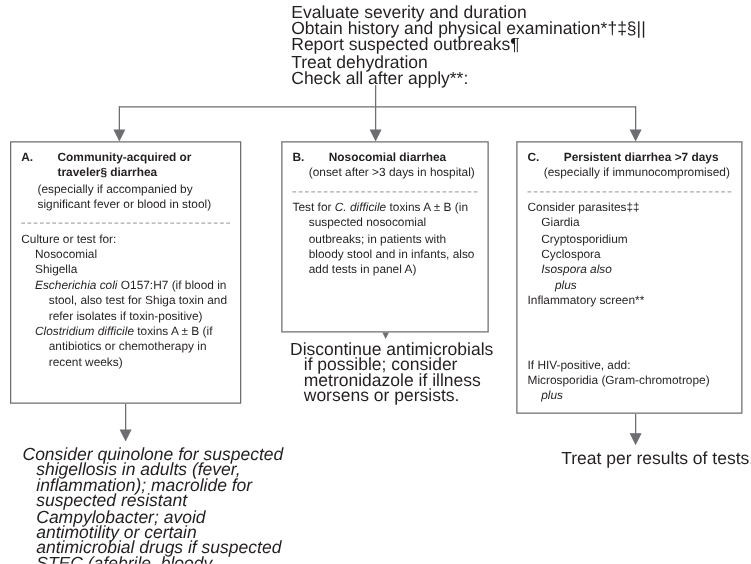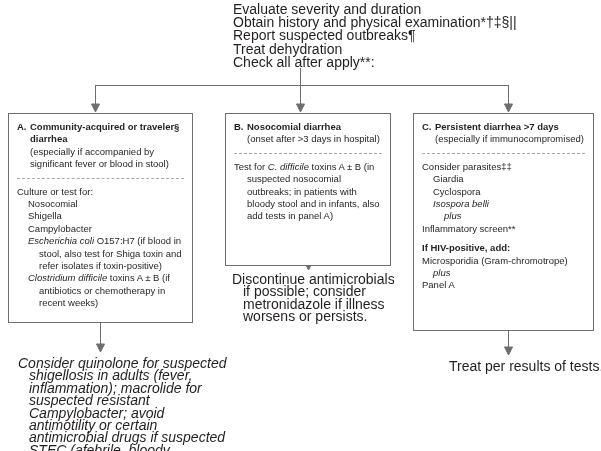--- a/index.html
+++ b/index.html
@@ -45,33 +45,33 @@
   }
   #panel-a { left: 8px;   top: 113px; width: 185px; height: 210px; }
   #panel-b { left: 225px; top: 113px; width: 166px; height: 153px; }
   #panel-c { left: 413px; top: 113px; width: 181px; height: 218px; }
 
   .panel-title {
     font-weight: bold;
     display: flex;
   }
   .panel-title .letter { width: 13px; flex: 0 0 13px; }
-  .panel-title .ttext { flex: 1 1 auto; }
+  .panel-title .ttext { flex: 1 1 auto; margin-left: 16px; }
   .panel-sub { padding-left: 13px; }
   .divider {
     border-top: 1px dashed #a7a9ac;
     margin: 7px 0 7px 0;
     height: 0;
     font-size: 0;
   }
   .body-text { }
   .ind1 { padding-left: 11px; }
   .ind2 { padding-left: 22px; }
   .ital { font-style: italic; }
-  .bold { font-weight: bold; }
+  .bold { font-weight: normal; margin-top: 32px; }
   .gap { height: 7px; }
 
   
   .outcome {
     font-size: 14px;
     line-height: 12.4px;
   }
   #outcome-a { left: 18px;  top: 357px; width: 205px; font-style: italic; }
   #outcome-b { left: 232px; top: 273px; width: 160px; }
   #outcome-c { left: 449px; top: 360px; width: 160px; }
@@ -145,21 +145,20 @@
 <div class="abs panel" id="panel-a">
   <div class="panel-title">
     <span class="letter">A.</span>
     <span class="ttext">Community-acquired or traveler§ diarrhea</span>
   </div>
   <div class="panel-sub">(especially if accompanied by significant fever or blood in stool)</div>
   <div class="divider"></div>
   <div class="body-text">Culture or test for:</div>
   <div class="ind1">Nosocomial</div>
   <div class="ind1">Shigella</div>
-  <div class="ind1">Campylobacter</div>
   <div class="ind1 hang" style="padding-left:22px;text-indent:-11px;">
     <span class="ital">Escherichia coli</span><span> O157:H7 (if blood in stool, also test for Shiga toxin and refer isolates if toxin-positive)</span>
   </div>
   <div class="ind1 hang" style="padding-left:22px;text-indent:-11px;">
     <span class="ital">Clostridium difficile</span><span> toxins A ± B (if antibiotics or chemotherapy in recent weeks)</span>
   </div>
 </div>
 
 <div class="abs panel" id="panel-b">
   <div class="panel-title">
@@ -175,26 +174,26 @@
 
 <div class="abs panel" id="panel-c">
   <div class="panel-title">
     <span class="letter">C.</span>
     <span class="ttext">Persistent diarrhea &gt;7 days</span>
   </div>
   <div class="panel-sub">(especially if immunocompromised)</div>
   <div class="divider"></div>
   <div class="body-text">Consider parasites‡‡</div>
   <div class="ind1">Giardia</div>
+  <div class="ind1">Cryptosporidium</div>
   <div class="ind1">Cyclospora</div>
-  <div class="ind1 ital">Isospora belli</div>
+  <div class="ind1 ital">Isospora also</div>
   <div class="ind2 ital">plus</div>
   <div class="body-text">Inflammatory screen**</div>
   <div class="gap"></div>
   <div class="bold">If HIV-positive, add:</div>
   <div class="body-text">Microsporidia (Gram-chromotrope)</div>
   <div class="ind1 ital">plus</div>
-  <div class="body-text">Panel A</div>
 </div>
 
 <div class="abs outcome hang" id="outcome-a">Consider quinolone for suspected shigellosis in adults (fever, inflammation); macrolide for suspected resistant Campylobacter; avoid antimotility or certain antimicrobial drugs if suspected STEC (afebrile, bloody diarrhea).††</div>
 <div class="abs outcome hang" id="outcome-b">Discontinue antimicrobials if possible; consider metronidazole if illness worsens or persists.</div>
 <div class="abs outcome" id="outcome-c">Treat per results of tests.</div>
 
 </body></html>

